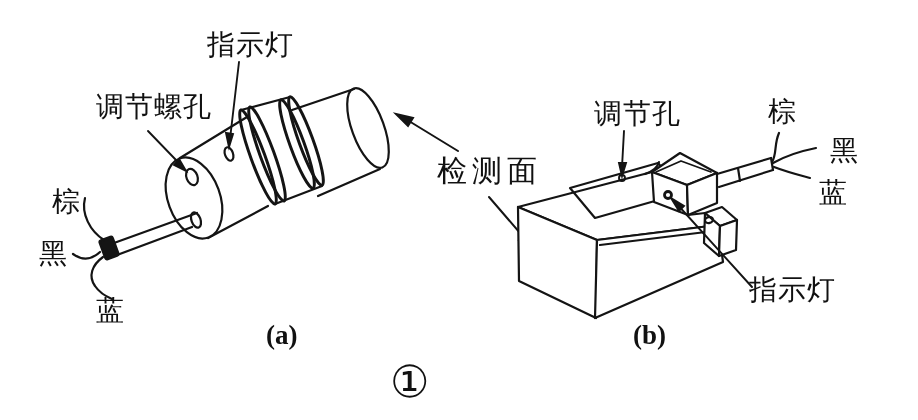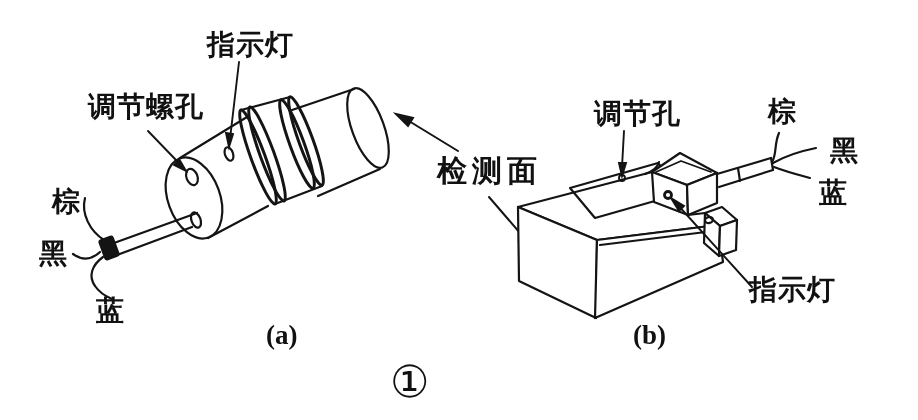--- a/index.html
+++ b/index.html
@@ -7,21 +7,21 @@
     position:relative;
     width:918px;height:420px;
     background:#ffffff;
     overflow:hidden;
     font-family:"Liberation Sans", sans-serif;
   }
   .fig svg{position:absolute;left:0;top:0;}
   .lbl{
     position:absolute;
     color:#111;
-    font-weight:700;
+    font-weight:400;
     font-size:28px;
     line-height:1.05;
     letter-spacing:1px;
     white-space:nowrap;
     user-select:none;
   }
   .lbl-big{font-size:30px;letter-spacing:5px;}
   .cap{
     position:absolute;
     color:#111;
@@ -123,21 +123,21 @@
       <circle cx="622" cy="178" r="3" fill="none"></circle>
       <line x1="624" y1="131" x2="622" y2="167" fill="none"></line>
       <polygon points="622,176 619,163 626,163"></polygon>
       <circle cx="668" cy="195" r="3.5" fill="none" stroke-width="2.8"></circle>
       <line x1="752" y1="287" x2="676" y2="203" fill="none"></line>
       <polygon points="671,198 684,206 679,211"></polygon>
     </g>
   </svg>
 
   <div class="lbl" style="left:207px;top:30px;">指示灯</div>
-  <div class="lbl" style="left:88px;top:92px;">调节螺孔</div>
+  <div class="lbl" style="left:96px;top:92px;">调节螺孔</div>
   <div class="lbl" style="left:52px;top:187px;">棕</div>
   <div class="lbl" style="left:39px;top:239px;">黑</div>
   <div class="lbl" style="left:96px;top:296px;">蓝</div>
   <div class="cap" style="left:266px;top:320px;">(a)</div>
 
   <div class="lbl" style="left:594px;top:99px;">调节孔</div>
 
   <div class="lbl lbl-big" style="left:437px;top:155px;">检测面</div>
   <div class="lbl" style="left:768px;top:97px;">棕</div>
   <div class="lbl" style="left:830px;top:136px;">黑</div>

